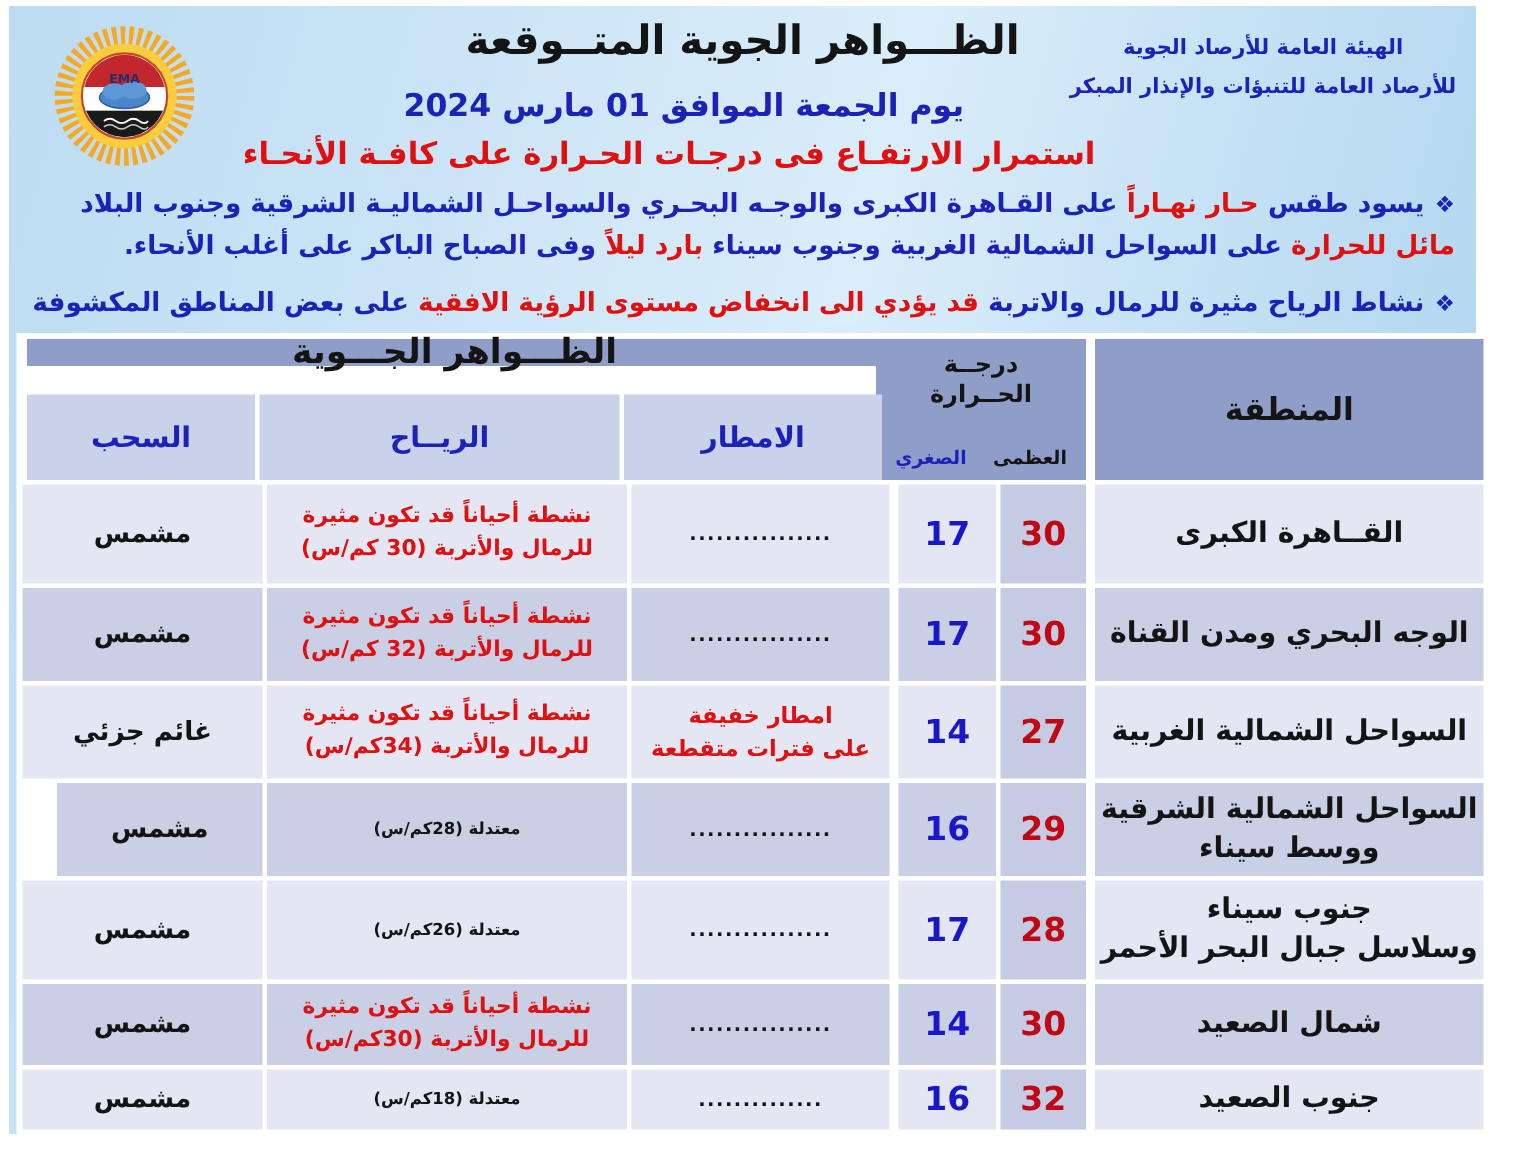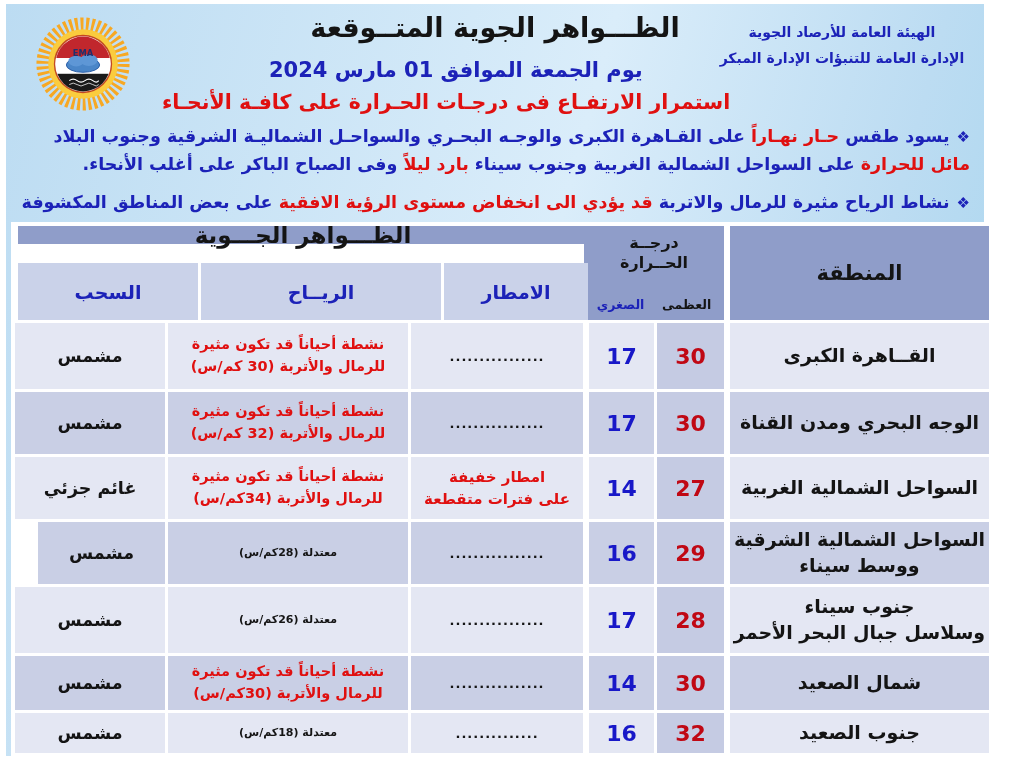--- a/index.html
+++ b/index.html
@@ -36,29 +36,29 @@
     font-weight:bold;font-size:16px;line-height:1.25;white-space:pre-line;}
   .h-temp-subs{display:flex;justify-content:space-around;padding:0 4px 8px 4px;font-size:12.5px;font-weight:bold;}
   .h-temp-max{color:var(--text-black);}
   .h-temp-min{color:var(--text-blue);}
   .h-group{position:absolute;right:401px;top:0;width:570px;height:18px;
     background:var(--header-bg);display:flex;align-items:center;justify-content:center;
     color:var(--text-black);font-weight:bold;font-size:23px;}
   .h-sub{position:absolute;right:401px;top:37px;width:570px;height:57px;display:flex;gap:3px;}
   .h-sub .hcell{background:var(--subheader-bg);display:flex;align-items:center;justify-content:center;
     color:var(--text-blue);font-weight:bold;font-size:19px;}
-  .h-rain{width:144px;}
+  .h-rain{width:172px;}
   .h-wind{width:240px;}
   .h-clouds{flex:1;}
   
   .trow{display:flex;gap:3px;margin-top:3px;align-items:stretch;}
   .cell{display:flex;align-items:center;justify-content:center;text-align:center;
     white-space:pre-line;box-sizing:border-box;}
   .c-region{width:259px;margin-left:3px;color:var(--text-black);font-weight:bold;font-size:19px;line-height:1.35;}
-  .c-max{width:67px;font-weight:bold;font-size:22px;color:var(--temp-max-red);background:var(--temp-max-bg) !important;}
+  .c-max{width:57px;font-weight:bold;font-size:22px;color:var(--temp-max-red);background:var(--temp-max-bg) !important;}
   .c-min{width:65px;margin-left:3px;font-weight:bold;font-size:22px;color:var(--temp-min-blue);}
   .c-rain{width:172px;font-weight:bold;}
   .c-wind{width:240px;font-weight:bold;font-size:14.5px;line-height:1.5;}
   .c-clouds{flex:1;color:var(--text-black);font-weight:bold;font-size:17.5px;}
   .trow:nth-child(odd) .cell{background:var(--row-light);}
   .trow:nth-child(even) .cell{background:var(--row-dark);}
   .trow:nth-child(1){height:66px;}
   .trow:nth-child(2){height:62px;}
   .trow:nth-child(3){height:62px;}
   .trow:nth-child(4){height:62px;padding-left:23px;}
@@ -90,21 +90,21 @@
       <path d="M36,72 q4,-3 8,0 t8,0 t8,0 t6,0" fill="none" stroke="#cccccc" stroke-width="1"></path>
       <ellipse cx="50" cy="52" rx="17" ry="7.5" fill="#4A86C8" stroke="#2B5EA7" stroke-width="1"></ellipse>
       <ellipse cx="43" cy="48" rx="8" ry="5.5" fill="#5E97D6"></ellipse>
       <ellipse cx="56" cy="47" rx="9" ry="6" fill="#5E97D6"></ellipse>
       <text x="50" y="42.5" text-anchor="middle" font-size="8.5" font-weight="bold" fill="#20306F">EMA</text>
     </g>
   </svg>
 
   <div class="org">
     <div>الهيئة العامة للأرصاد الجوية</div>
-    <div>الإدارة العامة للتنبؤات الإدارة المبكر</div>
+    <div>للأرصاد العامة للتنبؤات والإنذار المبكر</div>
   </div>
 
   <div class="title">الظـــواهر الجوية المتــوقعة</div>
   <div class="dateline">يوم الجمعة الموافق 01 مارس 2024</div>
   <div class="headline">استمرار الارتفـاع فى درجـات الحـرارة على كافـة الأنحـاء</div>
 
   <div class="bullets">
       <p><span class="bullet-marker">❖</span><span class="seg-blue">يسود طقس </span><span class="seg-red">حـار نهـاراً </span><span class="seg-blue">على القـاهرة الكبرى والوجـه البحـري والسواحـل الشماليـة الشرقية وجنوب البلاد </span><span class="seg-red">مائل للحرارة </span><span class="seg-blue">على السواحل الشمالية الغربية وجنوب سيناء </span><span class="seg-red">بارد ليلاً </span><span class="seg-blue">وفى الصباح الباكر على أغلب الأنحاء.</span></p>
       <p><span class="bullet-marker">❖</span><span class="seg-blue">نشاط الرياح مثيرة للرمال والاتربة </span><span class="seg-red">قد يؤدي الى انخفاض مستوى الرؤية الافقية </span><span class="seg-blue">على بعض المناطق المكشوفة</span></p>
     </div>

